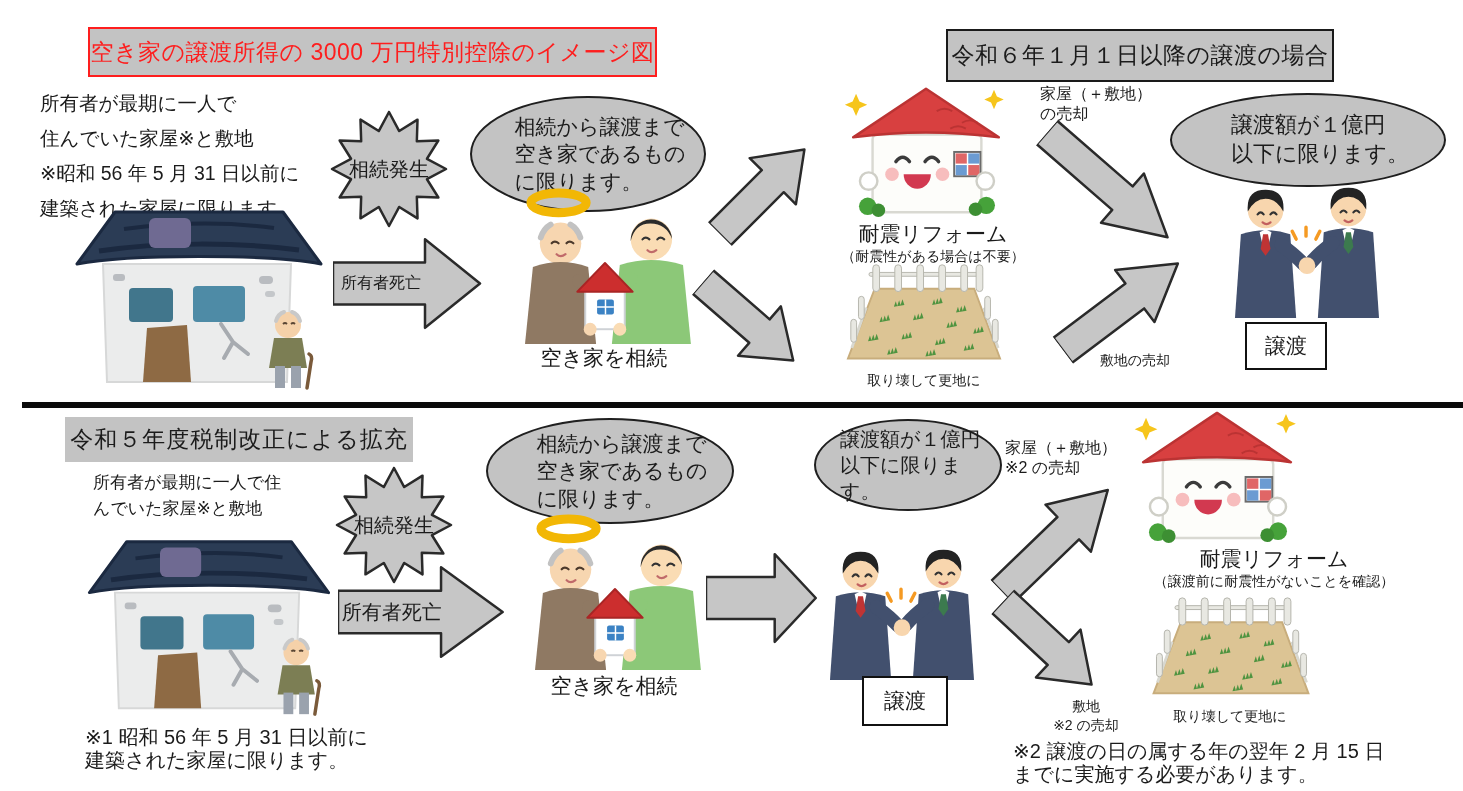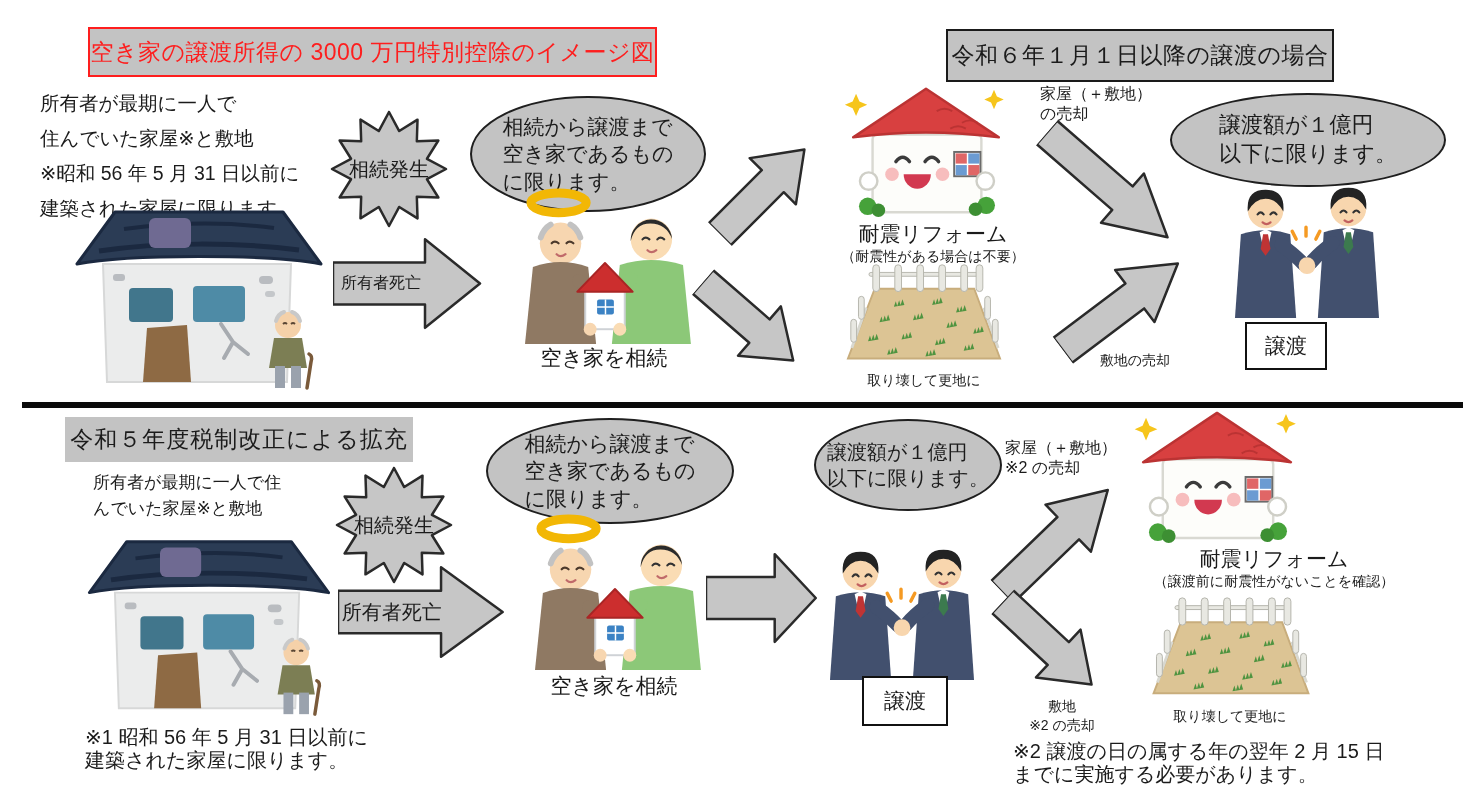--- a/index.html
+++ b/index.html
@@ -7,21 +7,21 @@
     --shape-gray:#c3c3c3;
     --ink:#1b1b1b;
   }
   html,body{margin:0;padding:0;background:#fff;}
   .stage{
     position:relative;width:1463px;height:791px;background:#fff;overflow:hidden;
     font-family:"Liberation Sans","DejaVu Sans",sans-serif;color:var(--ink);
   }
   .abs{position:absolute;}
   .layer{position:absolute;inset:0;}
-  .pre{white-space:pre-line;}
+  .pre{white-space:pre-line;margin-left:24px;}
   .center{display:flex;align-items:center;justify-content:center;text-align:center;}
   .title-box{
     background:var(--shape-gray);border:2px solid var(--accent-red);
     color:var(--accent-red);font-size:23px;letter-spacing:.5px;
   }
   .case-box{
     background:var(--shape-gray);border:2px solid #1a1a1a;font-size:23px;letter-spacing:.5px;
   }
   .plain-gray-box{background:var(--shape-gray);font-size:23px;letter-spacing:1px;}
   .ellipse{

